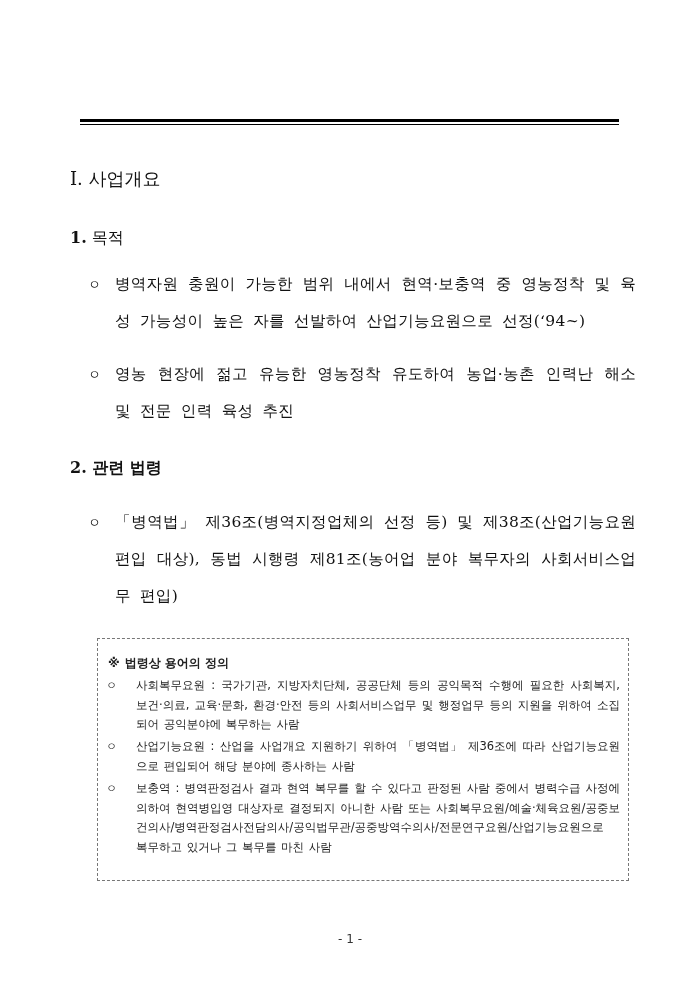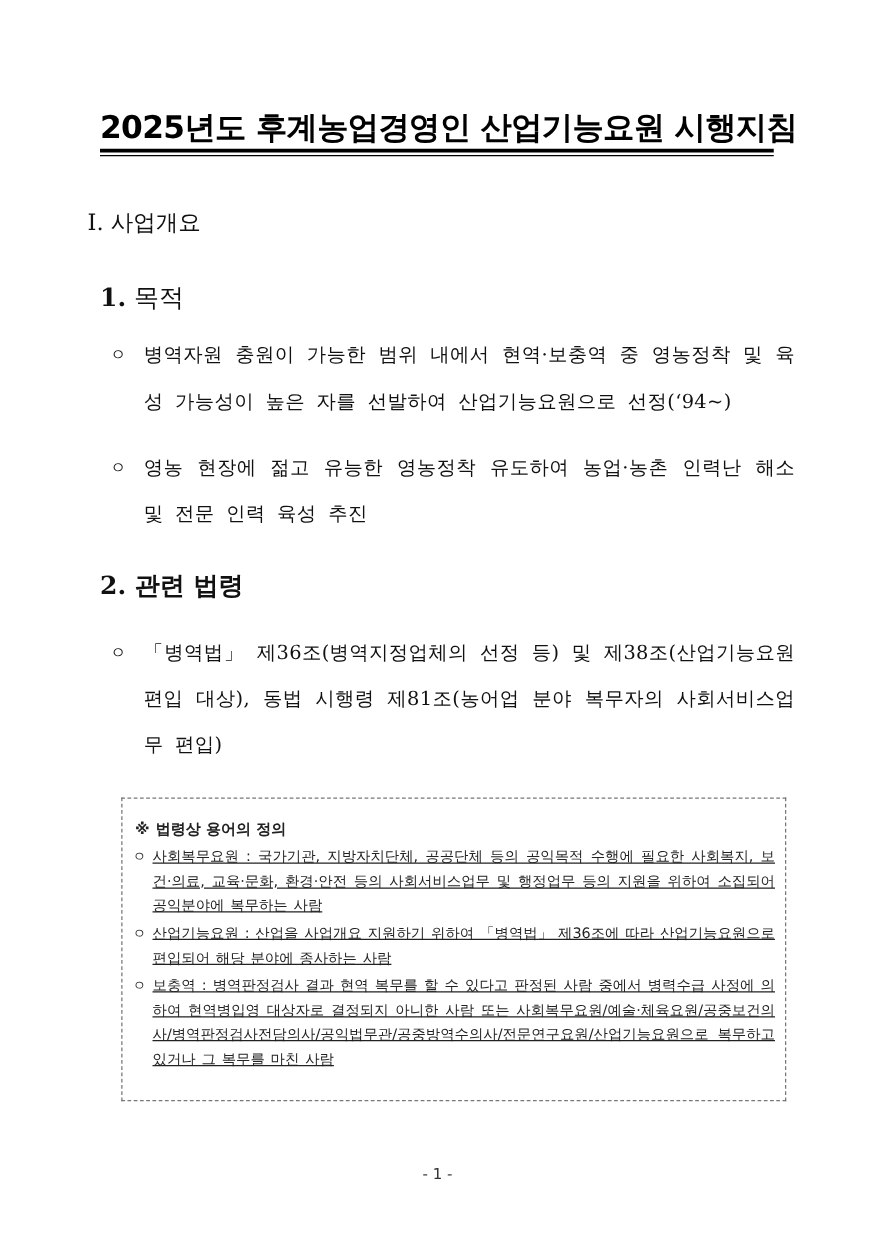--- a/index.html
+++ b/index.html
@@ -57,22 +57,22 @@
       position: absolute;
       left: 70px;
       top: 167px;
       font-size: 18px;
       line-height: 24px;
       white-space: nowrap;
       text-align: right;
     }
     .h2 {
       position: absolute;
-      left: 80px;
-      font-size: 20px;
+      left: 70px;
+      font-size: 16px;
       line-height: 24px;
       white-space: nowrap;
     }
     .h2 .num { font-weight: bold; }
     .h2.bold { font-weight: bold; }
 
     .bullet {
       position: absolute;
       left: 88px;
       width: 548px;
@@ -123,46 +123,42 @@
       line-height: 19.5px;
     }
     .def-item .mark {
       position: absolute;
       left: 0;
       top: 0;
       font-size: 11px;
     }
     .def-item .text {
       display: block;
-      margin-left: 16px;
+      margin-left: 30px;
       text-align: justify;
       text-align-last: left;
       word-spacing: 1px;
-      text-decoration: underline;
     }
 
     .page-number {
       position: absolute;
       left: 0;
       width: 700px;
       top: 932px;
       text-align: center;
       font-family: "DejaVu Sans", "Liberation Sans", sans-serif;
       font-size: 12px;
       color: #333;
     }
   </style>
 </head>
 <body>
 
 <div class="page">
 
-  <div class="title-wrap">
-    <span class="title" style="border-bottom:none;">2025년도 후계농업경영인 산업기능요원 시행지침</span>
-  </div>
   <div class="title-underline"></div>
   <div class="title-underline2"></div>
 
   <div class="h1">Ⅰ. 사업개요</div>
 
   <div class="h2" style="top:226px;">
     <span class="num">1.</span>
     <span>목적</span>
   </div>
 

